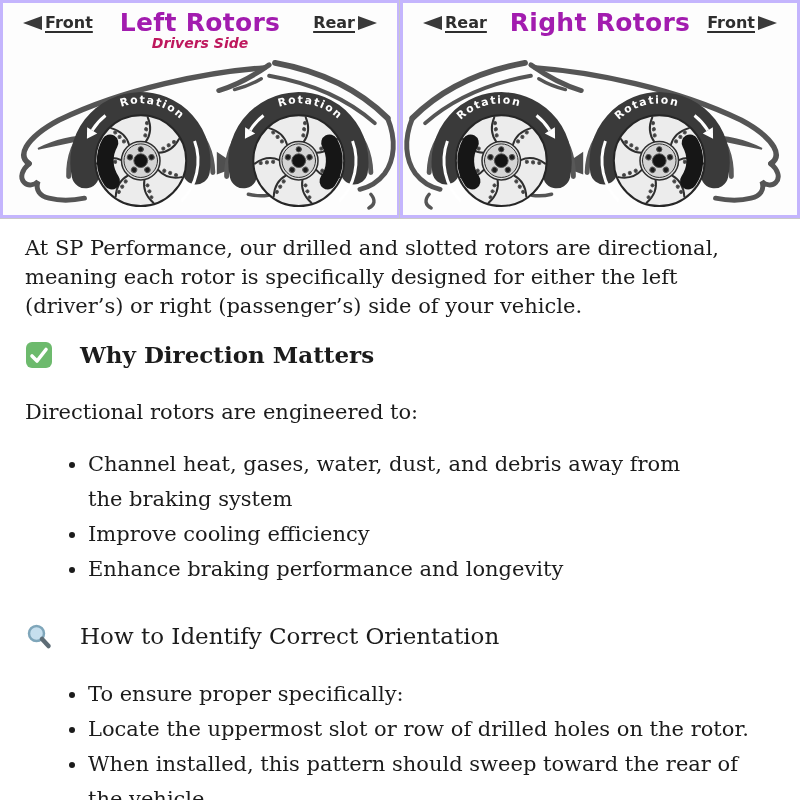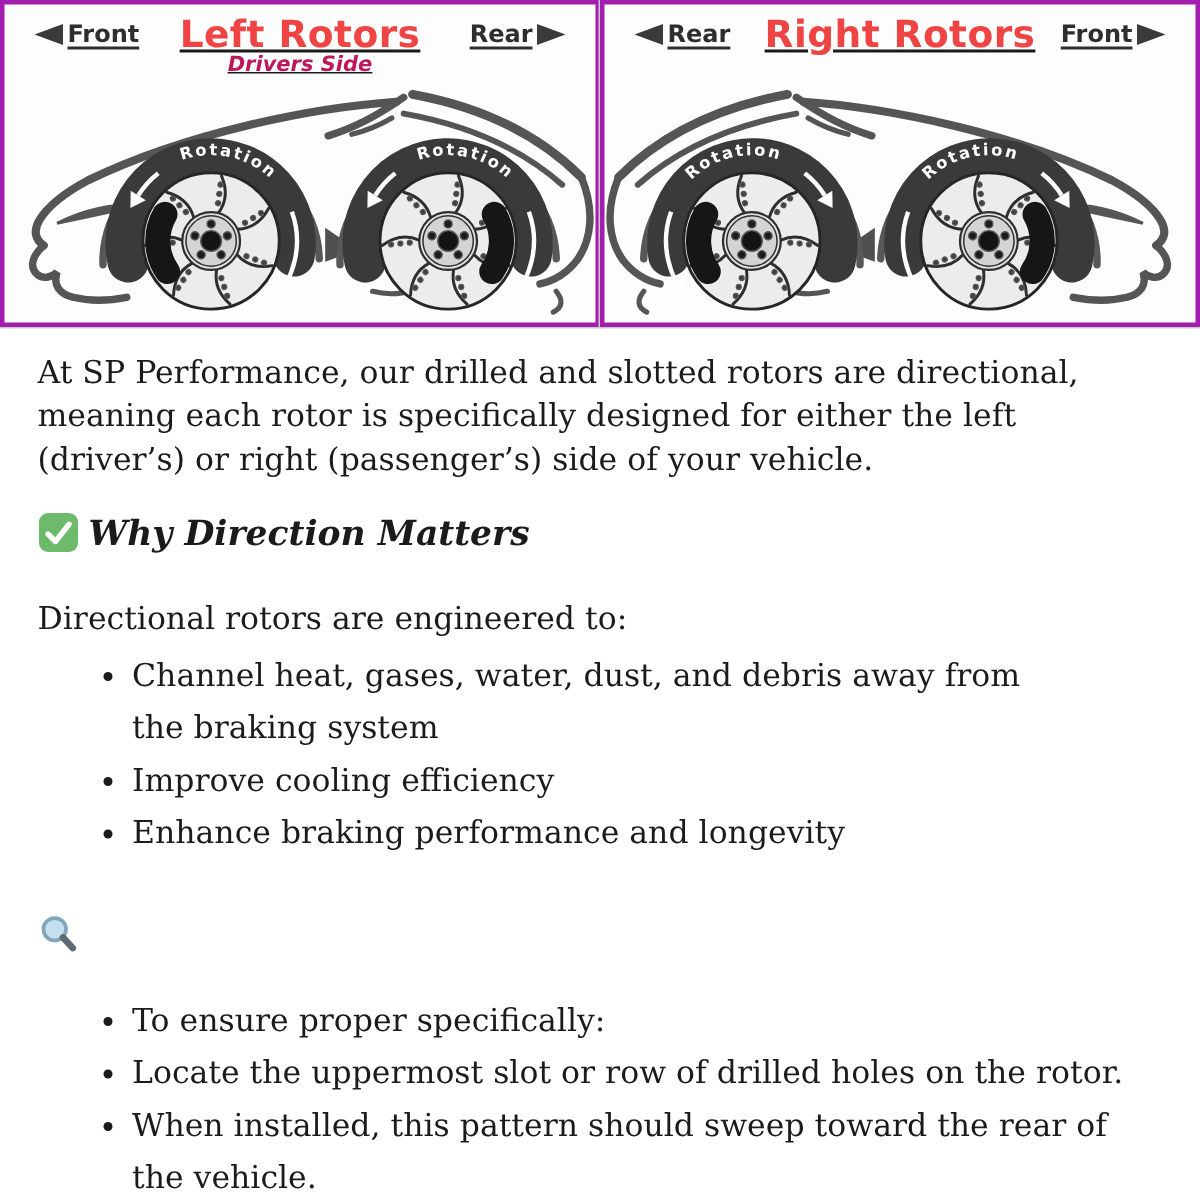--- a/index.html
+++ b/index.html
@@ -1,44 +1,44 @@
 <!DOCTYPE html>
 <html><head>
 <meta charset="utf-8">
 <style>
   * { margin:0; padding:0; box-sizing:border-box; }
   html,body { background:#ffffff; }
   body { width:800px; font-family:"DejaVu Serif","Liberation Serif",serif; color:#1b1b1b; }
 
   
   .illustration { display:flex; width:800px; height:218px; }
-  .panel { width:400px; height:218px; border:3px solid #a21caf; outline:1px solid #c9c9c9; background:#fdfdfd; position:relative; overflow:hidden;text-decoration:underline; }
+  .panel { width:400px; height:218px; border:3px solid #c4b5fd; outline:1px solid #c9c9c9; background:#fdfdfd; position:relative; overflow:hidden; }
   .panel-header { position:relative; height:52px; }
   .dir { position:absolute; top:10px; display:flex; align-items:center; gap:3px;
          font-family:"DejaVu Sans","Liberation Sans",sans-serif; font-weight:bold; font-size:16px; color:#2e2e2e; }
   .dir-left { left:20px; } .dir-right { right:20px; }
   .dir-label { text-decoration:underline; text-decoration-thickness:2px; text-underline-offset:3px; }
   .tri { width:0; height:0; border-top:7px solid transparent; border-bottom:7px solid transparent; }
   .tri-left  { border-right:19px solid #3a3a3a; }
   .tri-right { border-left:19px solid #3a3a3a; }
-  .panel-title { text-align:center; font-family:"DejaVu Sans","Liberation Sans",sans-serif; font-weight:bold; font-size:25px; color:#ef4444; padding-top:5px; letter-spacing:0.3px; }
+  .panel-title { text-align:center; font-family:"DejaVu Sans","Liberation Sans",sans-serif; font-weight:bold; font-size:25px; color:#a21caf; padding-top:5px; letter-spacing:0.3px; }
   .panel-subtitle { text-align:center; font-family:"DejaVu Sans","Liberation Sans",sans-serif; font-weight:bold; font-style:italic; font-size:14px; color:#be185d; margin-top:-2px; }
   .car-svg { display:block; width:394px; height:158px; }
   .hidden-defs { position:absolute; width:0; height:0; overflow:hidden; }
   .rot-text { font-family:"DejaVu Sans","Liberation Sans",sans-serif; font-size:11px; font-weight:bold; fill:#ffffff; letter-spacing:1.5px; }
 
   
   main { padding:16px 25px 24px 25px; }
   .intro { font-size:21px; line-height:29px; max-width:705px; margin-bottom:20px; }
-  .sec-title { display:flex; align-items:center; gap:6px; margin:0 0 26px 0;font-style:italic; }
+  .sec-title { display:flex; gap:27px; margin:0 0 26px 0; }
   .sec-title .t { font-size:23px; font-weight:bold; }
   .sec-title.regular .t { font-weight:normal; }
   .sec-title.regular { margin:36px 0 26px 0; }
   .emoji { flex:0 0 auto; display:inline-flex; }
-  .lead { font-size:21px; line-height:34px; margin-bottom:4px; }
+  .lead { font-size:21px; line-height:34px; margin-bottom:18px; }
   ul { margin:0 0 6px 0; padding-left:63px; list-style:disc; }
   li { font-size:21px; line-height:35px; }
   ul.list1 li { max-width:620px; }
   ul.list2 li { max-width:690px; }
 </style>
 </head>
 <body>
 
 <svg class="hidden-defs" aria-hidden="true">
   <defs>
@@ -205,20 +205,21 @@
     <li>Enhance braking performance and longevity</li>
   </ul>
 
   <div class="sec-title regular">
     <span class="emoji">
       <svg width="28" height="28" viewBox="0 0 28 28">
         <circle cx="11.5" cy="10.5" r="7.5" fill="#c6dfee" stroke="#7fa6ba" stroke-width="2.5"></circle>
         <line x1="17" y1="16" x2="23.5" y2="23" stroke="#5d6c75" stroke-width="4.5" stroke-linecap="round"></line>
       </svg>
     </span>
+    <span class="t">How to Identify Correct Orientation</span>
   </div>
 
   <ul class="list2">
     <li>To ensure proper specifically:</li>
     <li>Locate the uppermost slot or row of drilled holes on the rotor.</li>
     <li>When installed, this pattern should sweep toward the rear of the vehicle.</li>
   </ul>
 
 </main>
 

